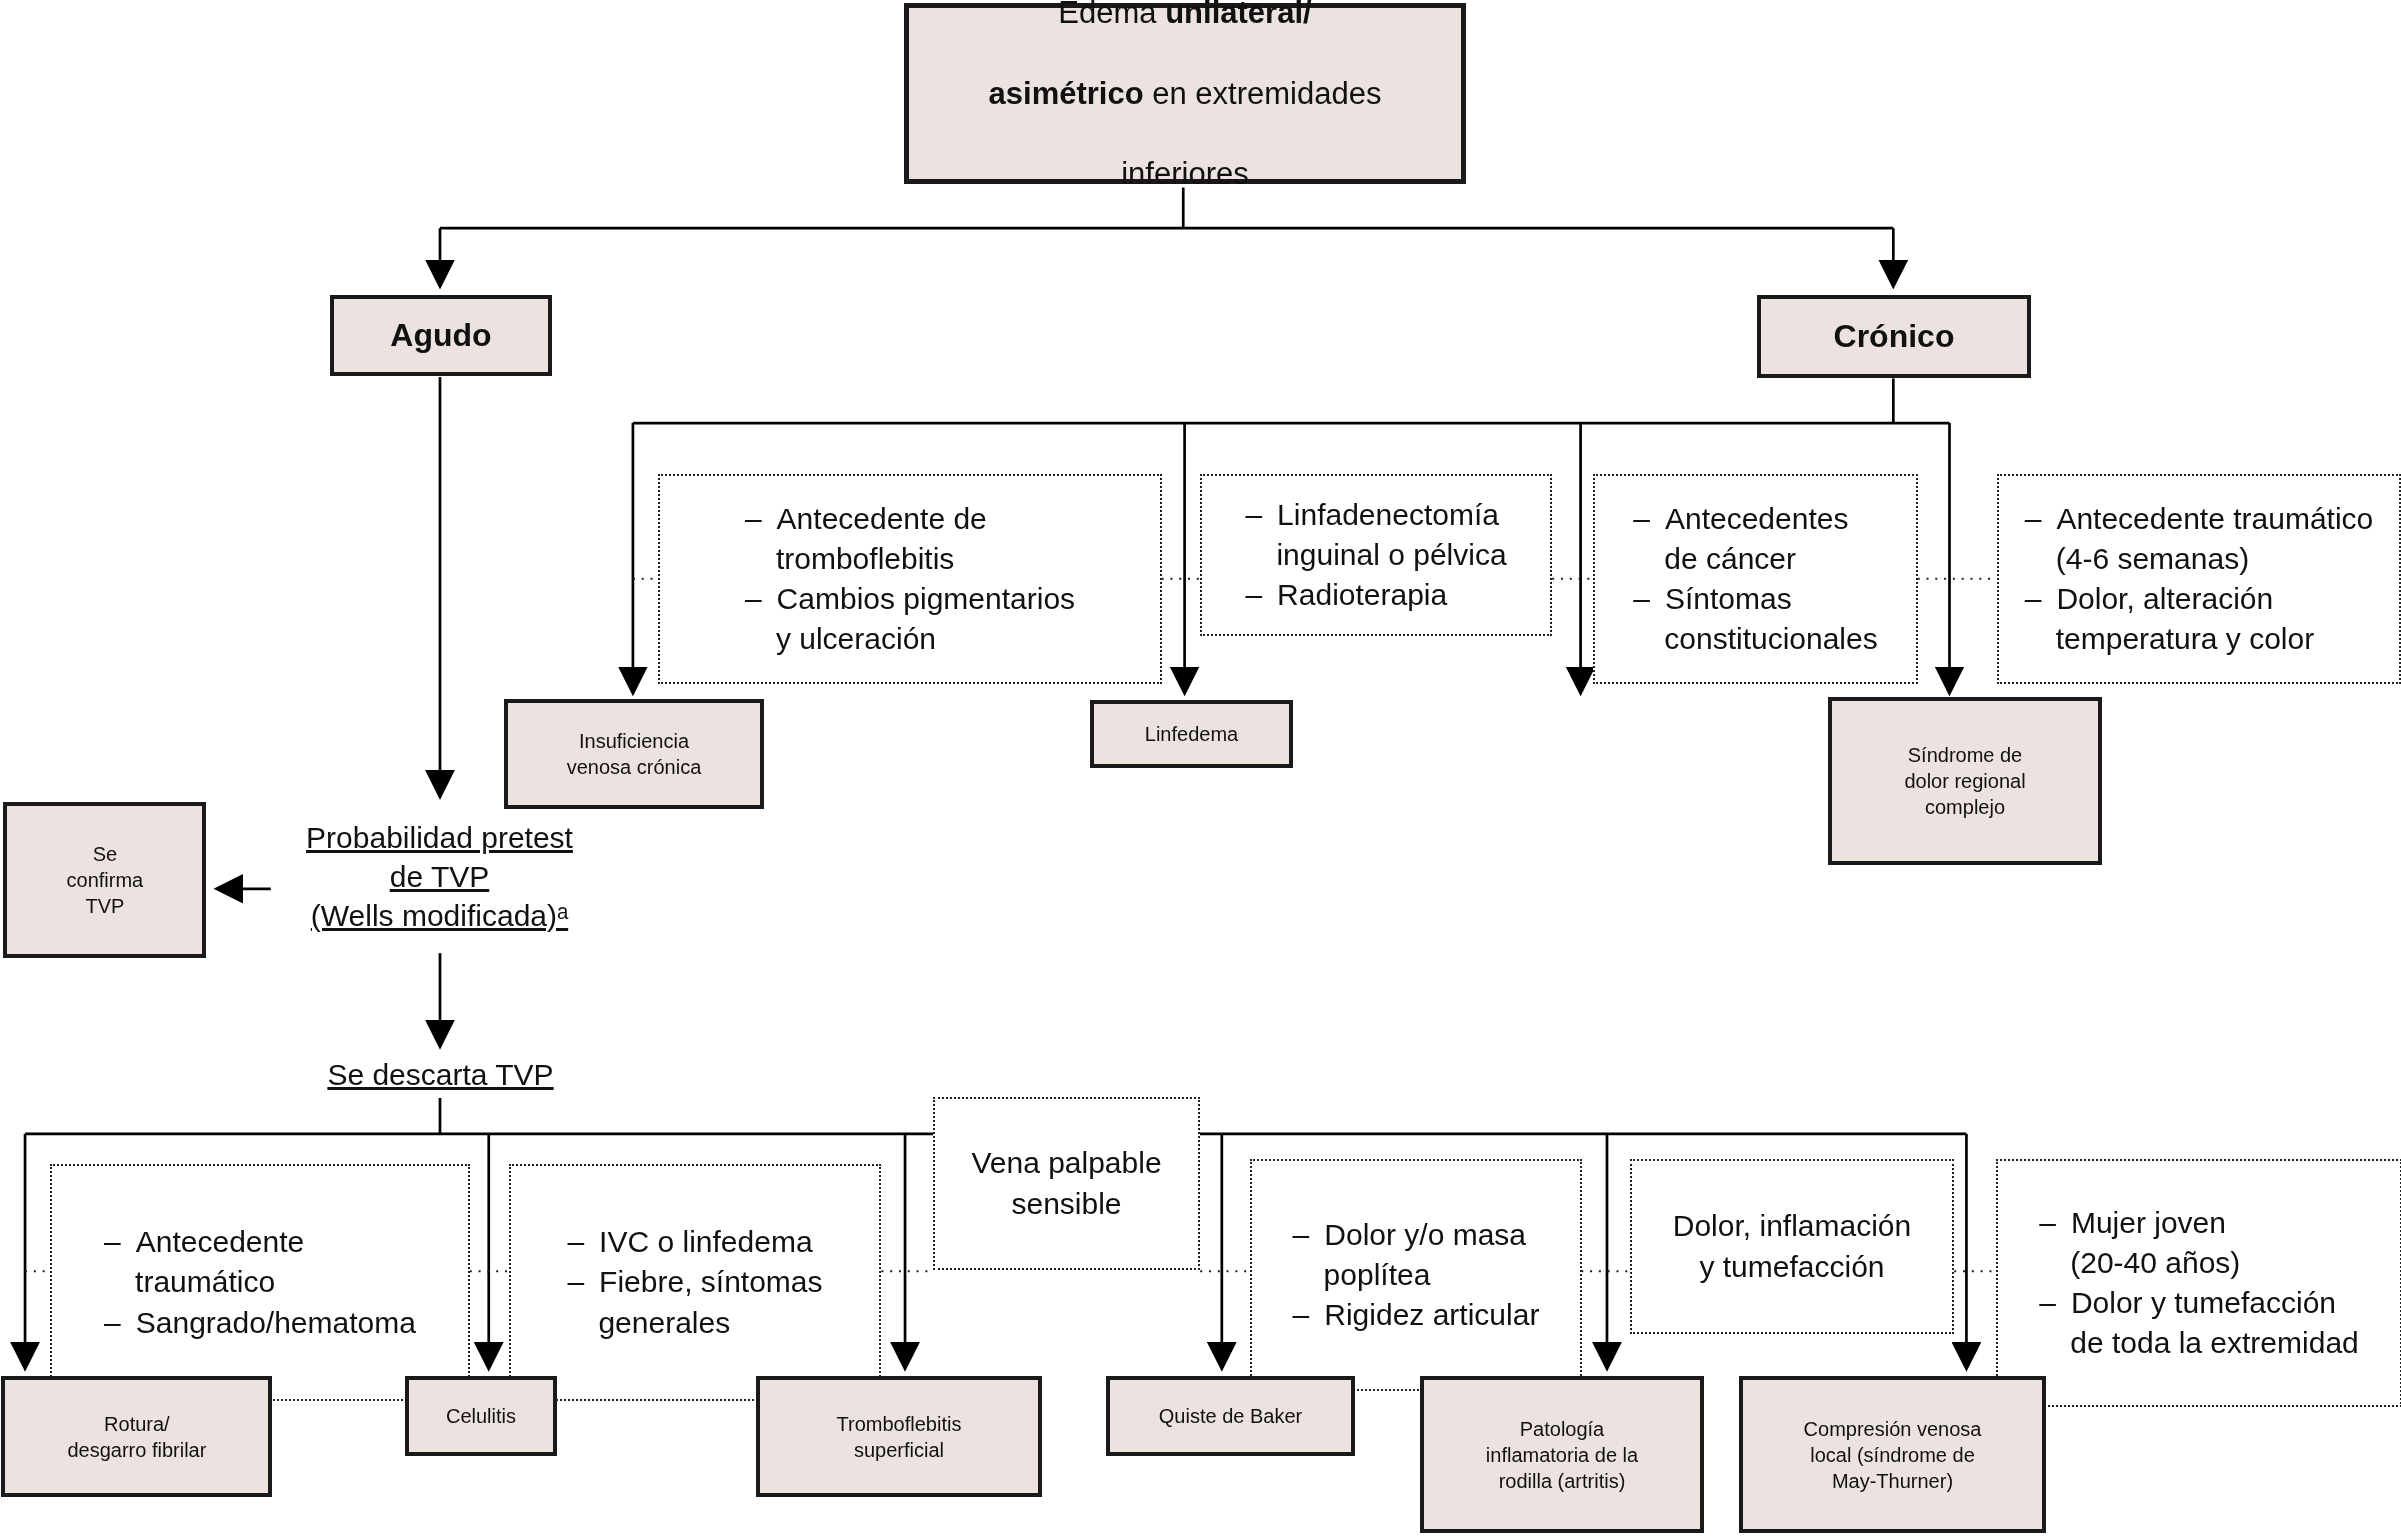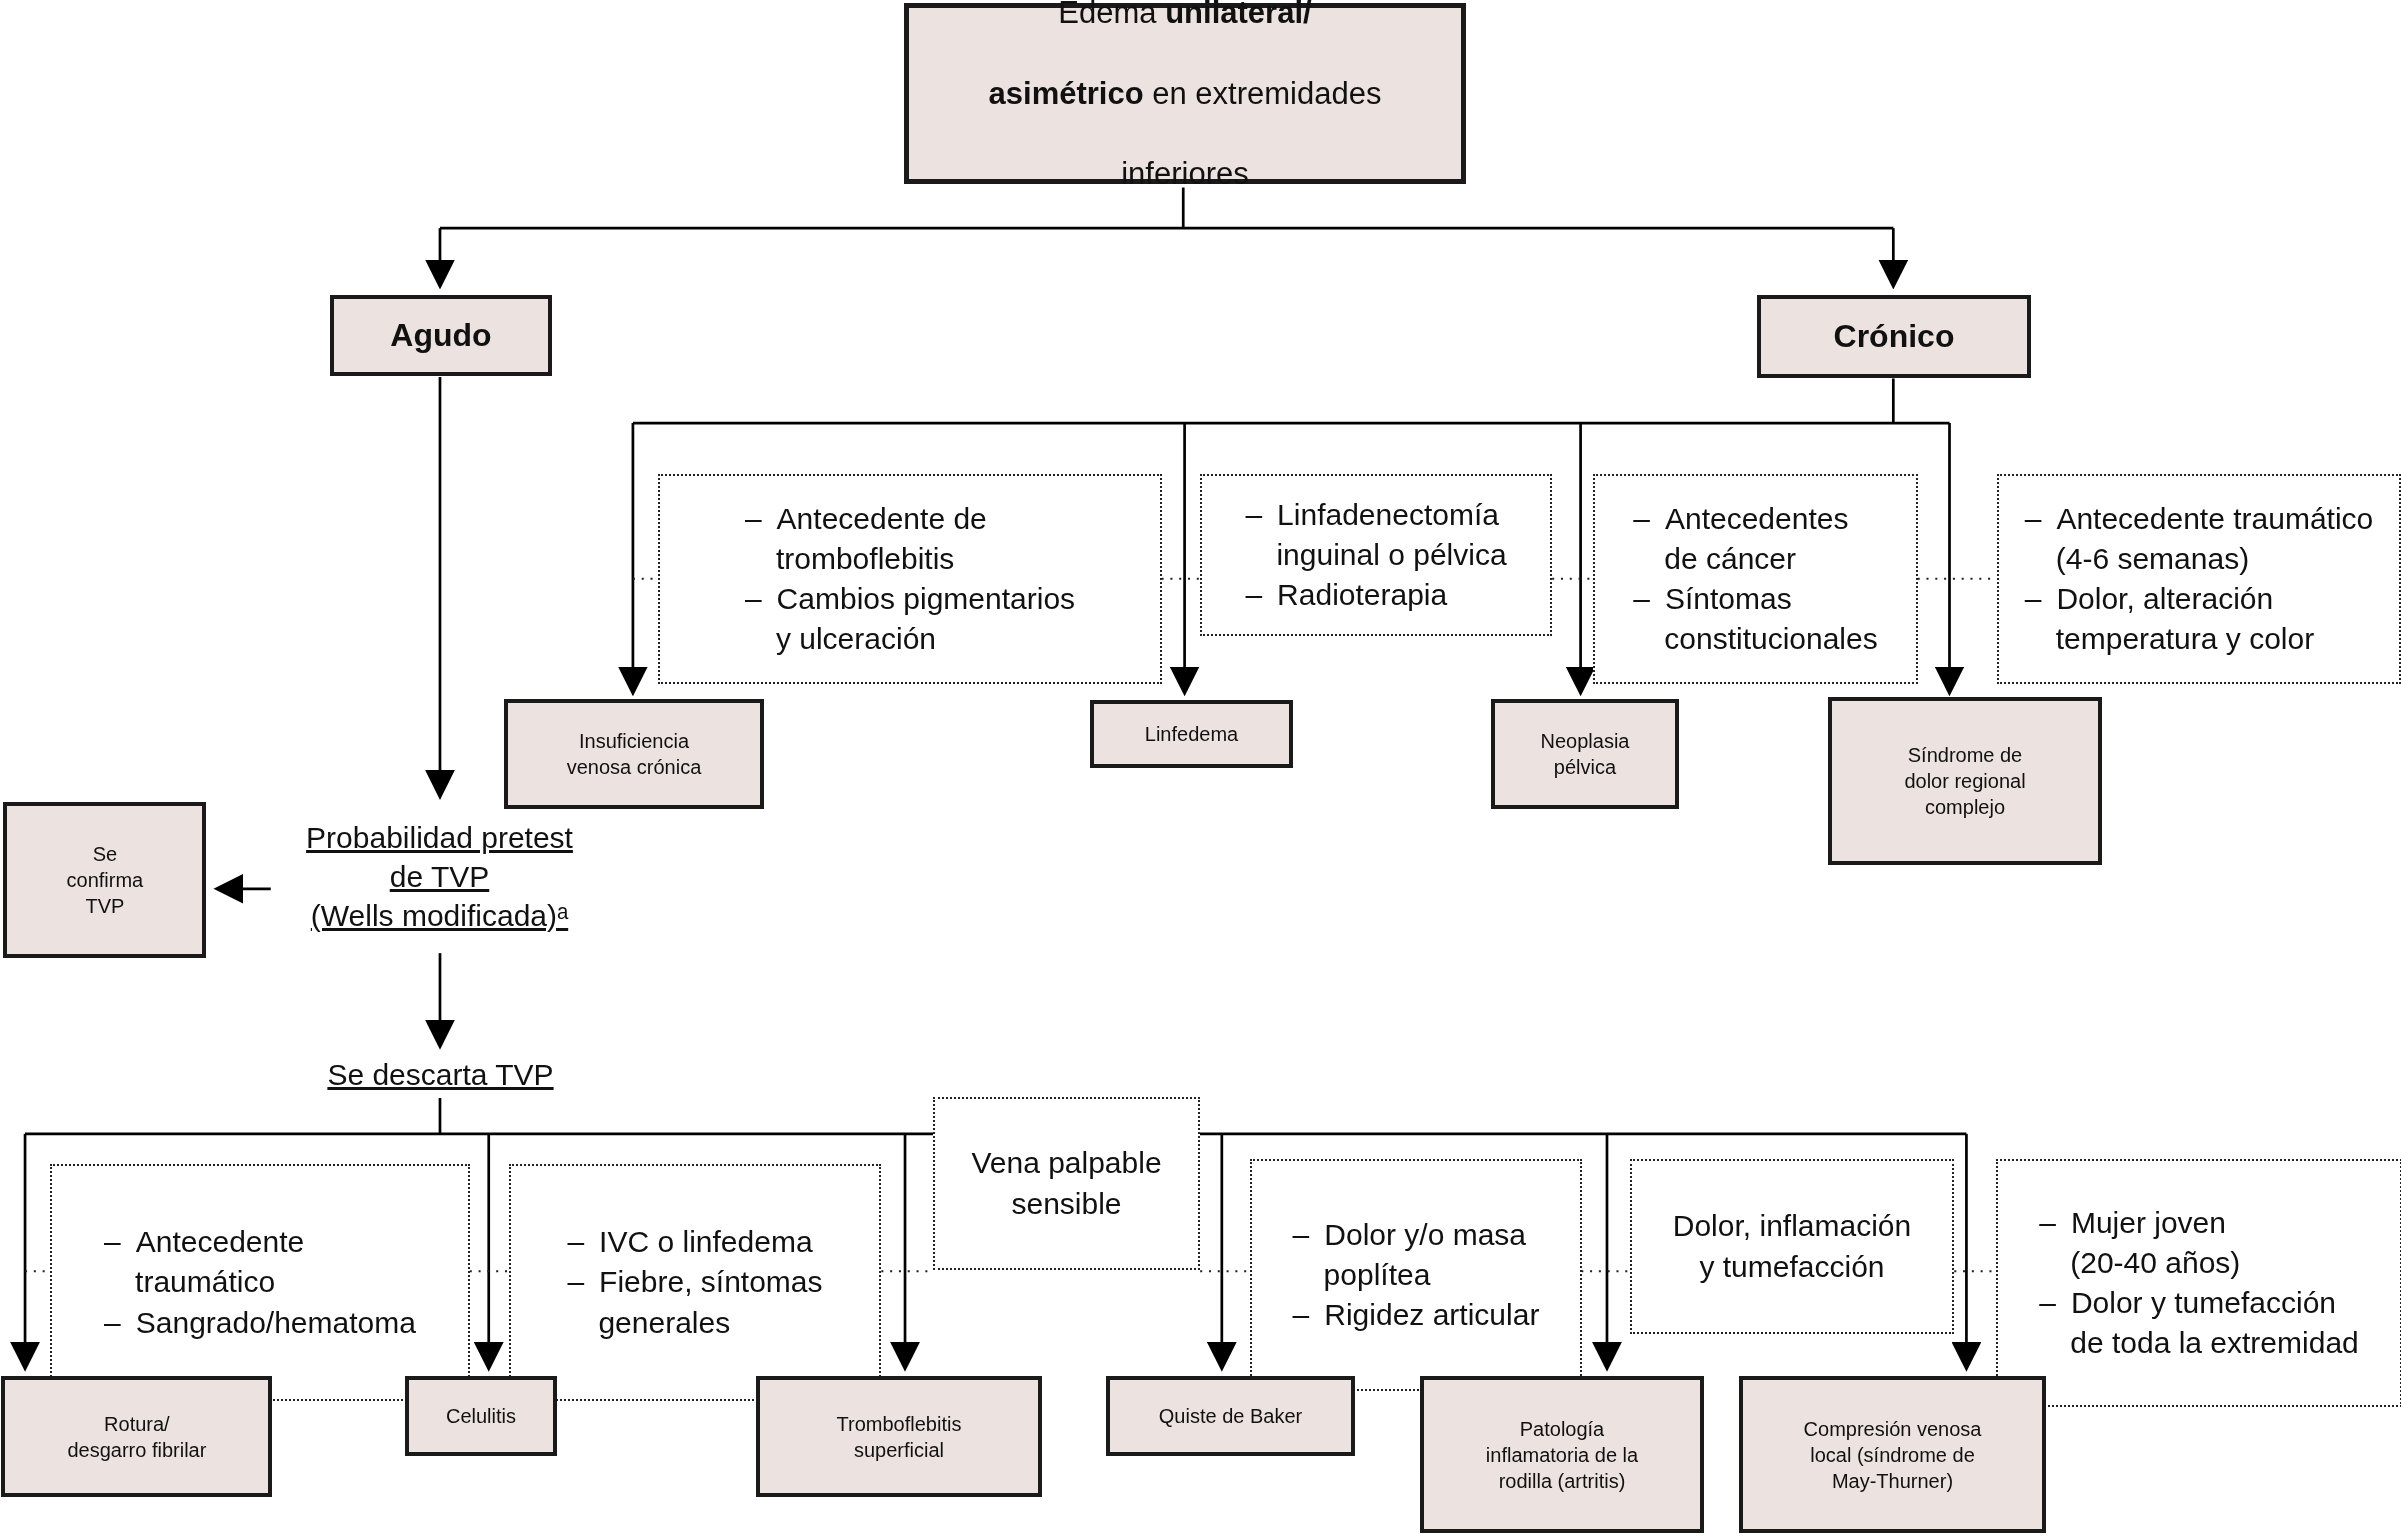--- a/index.html
+++ b/index.html
@@ -137,24 +137,20 @@
       </div>
   </div>
 
   <div class="box" style="left:504px; top:699px; width:260px; height:110px;">
     <div class="label">Insuficiencia
 venosa crónica</div>
   </div>
   <div class="box" style="left:1090px; top:700px; width:203px; height:68px;justify-content:center;">
     <div class="label">Linfedema</div>
   </div>
-  <div class="box" style="left:1491px; top:699px; width:188px; height:110px;">
-    <div class="label">Neoplasia
-pélvica</div>
-  </div>
   <div class="box" style="left:1828px; top:697px; width:274px; height:168px;">
     <div class="label">Síndrome de
 dolor regional
 complejo</div>
   </div>
 
   <div class="box" style="left:3.4px; top:802px; width:203px; height:156px;">
     <div class="label">Se
 confirma
 TVP</div>

